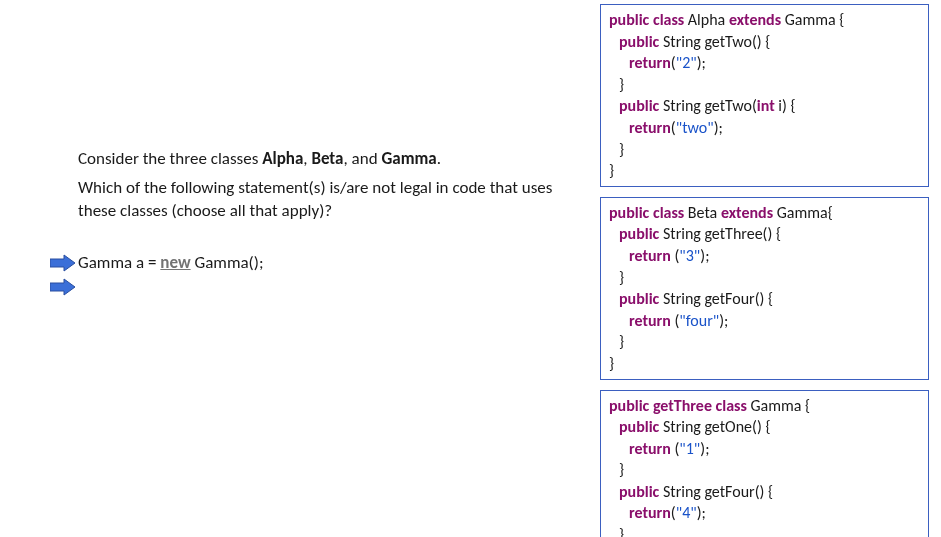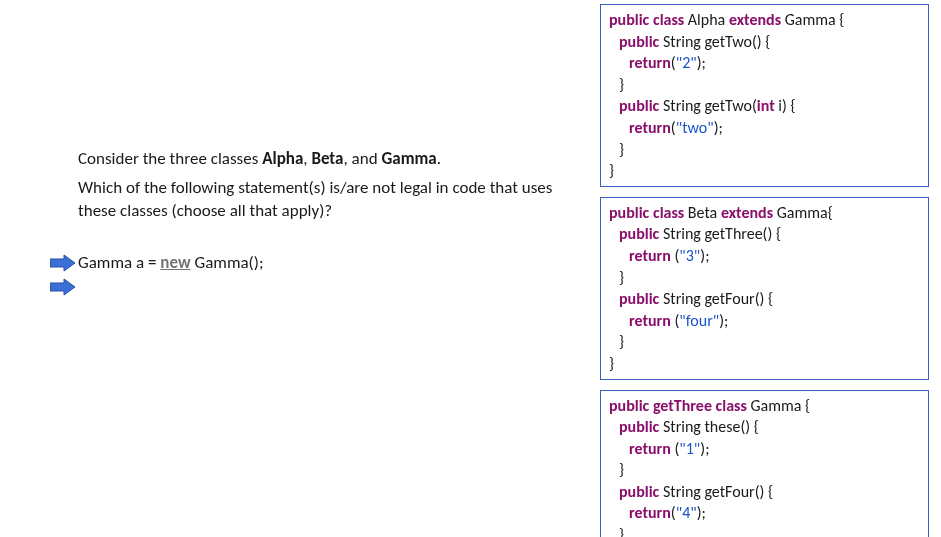--- a/index.html
+++ b/index.html
@@ -115,21 +115,21 @@
     <div class="codebox"><span class="kw">public</span><span> </span><span class="kw">class</span><span> </span><span>Beta</span><span> </span><span class="kw">extends</span><span> </span><span>Gamma</span><span>{</span>
 <span class="ind1"></span><span class="kw">public</span><span> </span><span>String</span><span> </span><span>getThree</span><span>() {</span>
 <span class="ind2"></span><span class="kw">return</span><span> </span><span>(</span><span class="str">"3"</span><span>);</span>
 <span class="ind1"></span><span>}</span>
 <span class="ind1"></span><span class="kw">public</span><span> </span><span>String</span><span> </span><span>getFour</span><span>() {</span>
 <span class="ind2"></span><span class="kw">return</span><span> </span><span>(</span><span class="str">"four"</span><span>);</span>
 <span class="ind1"></span><span>}</span>
 <span>}</span></div>
 
     <div class="codebox"><span class="kw">public</span><span> </span><span class="kw">getThree</span><span> </span><span class="kw">class</span><span> </span><span>Gamma</span><span> {</span>
-<span class="ind1"></span><span class="kw">public</span><span> </span><span>String</span><span> </span><span>these</span><span>() {</span>
+<span class="ind1"></span><span class="kw">public</span><span> </span><span>String</span><span> </span><span>getOne</span><span>() {</span>
 <span class="ind2"></span><span class="kw">return</span><span> </span><span>(</span><span class="str">"1"</span><span>);</span>
 <span class="ind1"></span><span>}</span>
 <span class="ind1"></span><span class="kw">public</span><span> </span><span>String</span><span> </span><span>getFour</span><span>() {</span>
 <span class="ind2"></span><span class="kw">return</span><span>(</span><span class="str">"4"</span><span>);</span>
 <span class="ind1"></span><span>}</span>
 </div>
   </div>
 </div>
 
 </body></html>

